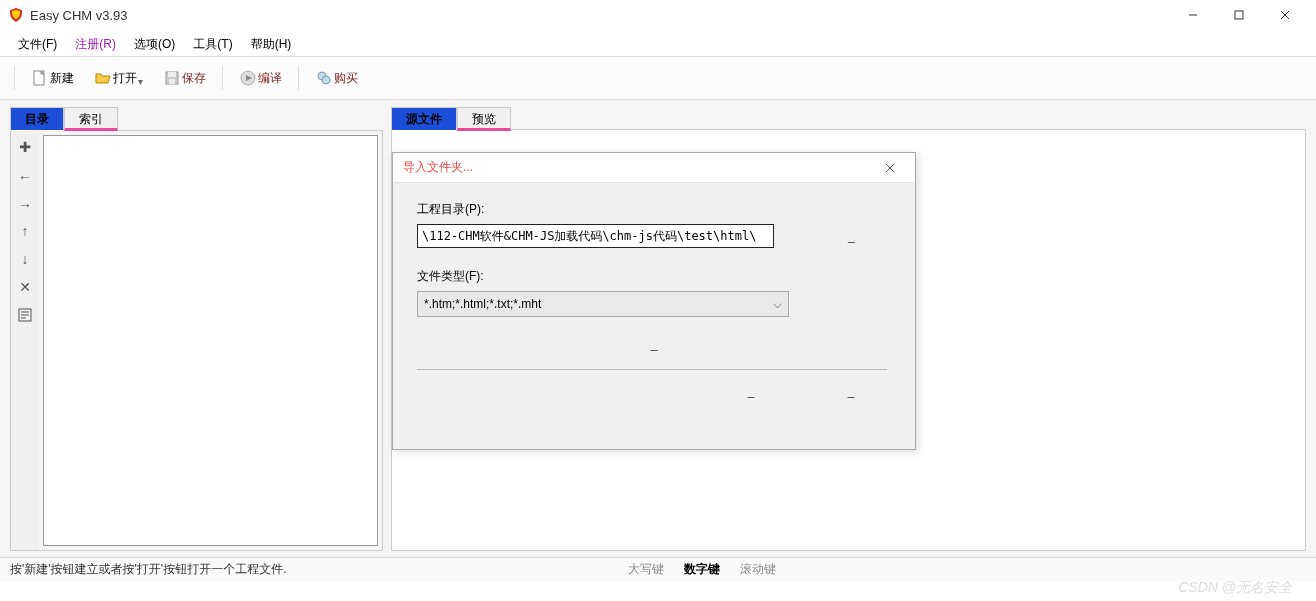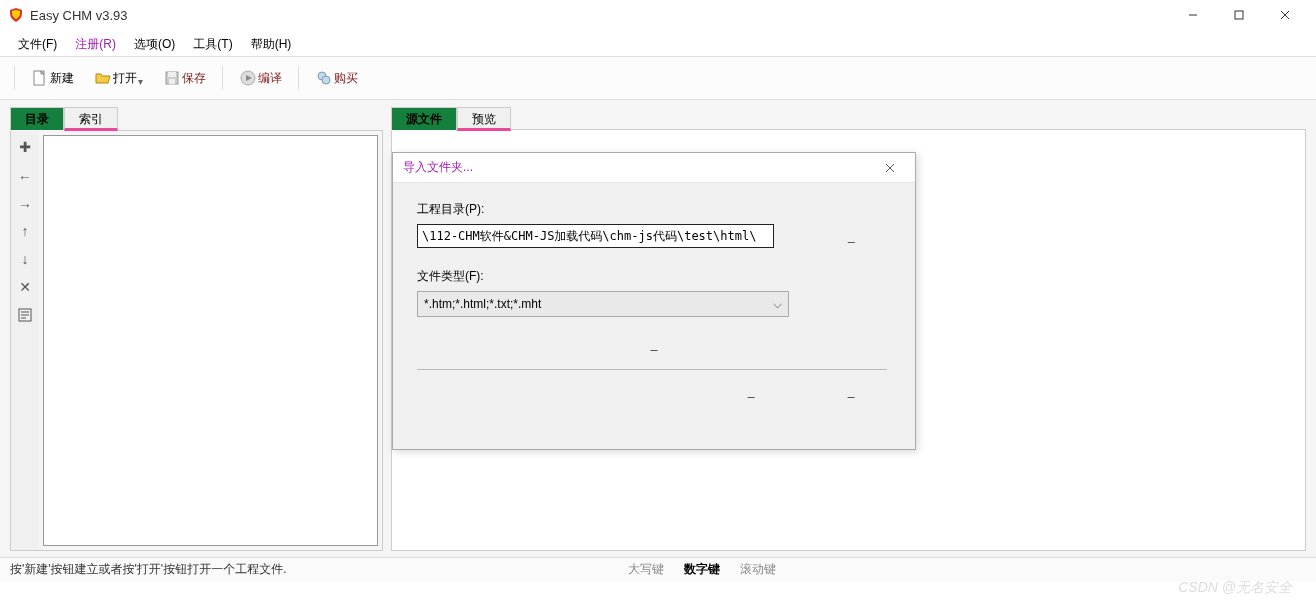--- a/index.html
+++ b/index.html
@@ -19,41 +19,41 @@
 .toolbar .tb-btn.disabled { color: #7f1d1d; }
 .toolbar .tb-sep { width: 1px; height: 24px; background: #ddd; margin: 0 4px; }
 .toolbar .dropdown-arrow { color: #666; font-size: 10px; }
 .tb-icon { width: 18px; height: 18px; display: inline-block; }
 
 .main-area { display: flex; height: 457px; padding: 6px 10px 6px 10px; gap: 8px; background: #f5f5f5; position: relative; }
 
 .left-panel { width: 373px; display: flex; flex-direction: column; }
 .tabs { display: flex; height: 24px; }
 .tab { padding: 3px 14px; border: 1px solid #ccc; background: #f0f0f0; cursor: pointer; position: relative; top: 1px; }
-.tab.active { background: #15803d; border-bottom: 1px solid #fff; font-weight: bold; }
+.tab.active { background: #1d4ed8; border-bottom: 1px solid #fff; font-weight: bold; }
 .tab:not(.active) { border-bottom: 3px solid #ec4899; }
 
 .panel-body { flex: 1; display: flex; border: 1px solid #ccc; background: #f5f5f5; }
 .side-icons { width: 28px; display: flex; flex-direction: column; align-items: center; padding-top: 6px; gap: 8px; background: #f0f0f0; }
 .side-icons .sicon { width: 20px; height: 20px; display: flex; align-items: center; justify-content: center; color: #555; cursor: pointer; font-size: 14px; }
 .tree-area { flex: 1; background: #fff; border: 1px solid #999; margin: 4px; }
 
 .right-panel { flex: 1; display: flex; flex-direction: column; }
 .right-panel .content-area { flex: 1; background: #fff; border: 1px solid #ccc; margin-top: -1px; }
 
 .statusbar { height: 24px; border-top: 1px solid #ddd; display: flex; align-items: center; padding: 0 10px; font-size: 12px; color: #333; background: #fafafa; position: relative; }
 .statusbar .status-left { flex: 1; }
 .statusbar .status-ind { padding: 0 10px; color: #888; }
 .statusbar .status-ind.active { color: #000; font-weight: bold; }
 .watermark { position: absolute; right: 24px; bottom: 4px; color: #ddd; font-size: 14px; font-style: italic; }
 
 
 .dialog { position: absolute; left: 392px; top: 152px; width: 524px; height: 298px; background: #f0f0f0; border: 1px solid #aaa; box-shadow: 2px 2px 8px rgba(0,0,0,0.15); }
 .dialog-titlebar { height: 30px; display: flex; align-items: center; padding: 0 10px; background: #fff; border-bottom: 1px solid #e5e5e5; }
-.dialog-titlebar .dtitle { flex: 1; color: #a21caf; }
+.dialog-titlebar .dtitle { flex: 1; color: #ef4444; }
 .dialog-titlebar .dclose { width: 30px; height: 28px; display: flex; align-items: center; justify-content: center; color: #666; cursor: pointer; }
 .dialog-body { padding: 18px 24px; }
 .dialog-body .field-label { margin-bottom: 6px; }
 .dialog-body .text-input { width: 360px; height: 24px; border: 1px solid #222; padding: 2px 4px; font-family: SimSun, monospace; background: #fff; }
 .browse-placeholder { display: inline-block; width: 80px; text-align: center; color: #333; margin-left: 38px; }
 .dialog-body .combo { width: 372px; height: 26px; border: 1px solid #aaa; background: #e9e9e9; display: flex; align-items: center; padding: 0 6px; justify-content: space-between; font-family: SimSun, monospace; }
 .dialog-body .combo .chev { color: #555; }
 .dialog-body .row { display: flex; align-items: center; margin-bottom: 20px; }
 .dialog-sep { border-top: 1px solid #bbb; margin: 18px 0 14px 0; width: 470px; }
 .dialog-actions { display: flex; justify-content: flex-end; gap: 40px; padding-right: 10px; }

